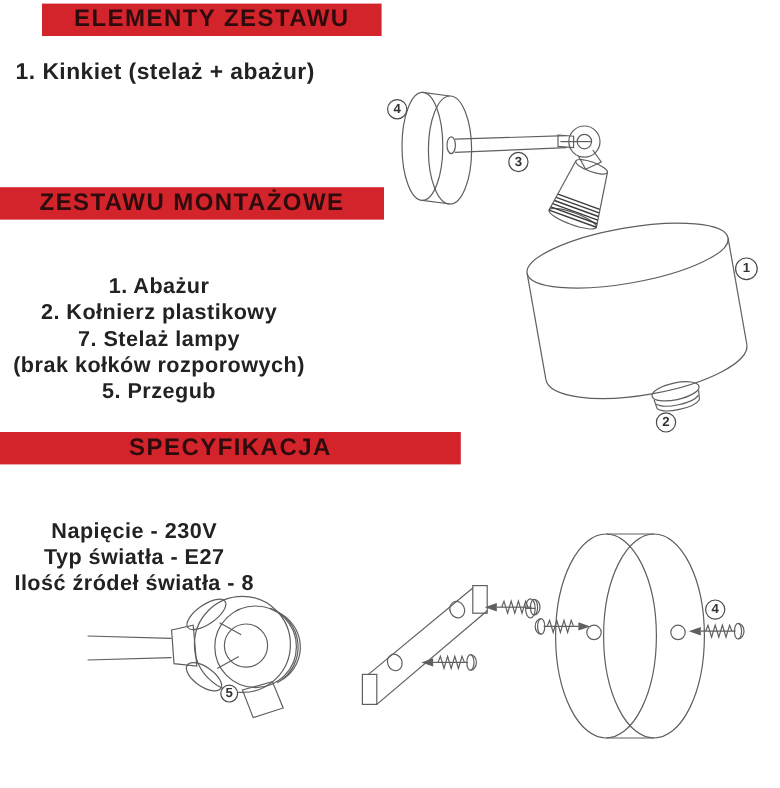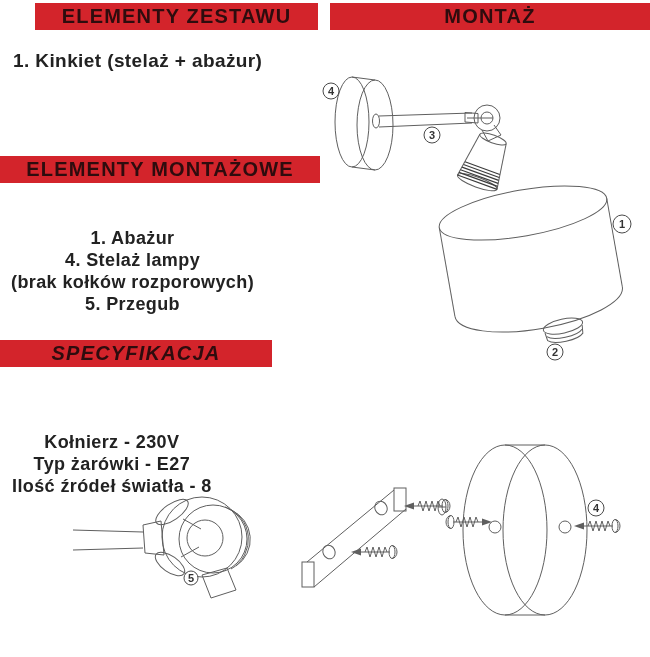--- a/index.html
+++ b/index.html
@@ -9,21 +9,21 @@
     border-right:1px solid #c4b5fd;
   }
   .banner{
     position:absolute;height:27px;line-height:27px;text-align:center;
     background:var(--banner-bg,#d3242b);color:var(--banner-text,#2e0c0e);
     font-size:20px;font-weight:bold;letter-spacing:1.2px;
   }
   #banner-kit{left:35px;top:3px;width:283px;}
   #banner-montaz{left:330px;top:3px;width:320px;}
   #banner-mounting{left:0;top:156px;width:320px;}
-  #banner-spec{left:0;top:340px;width:272px;font-style:italic;}
+  #banner-spec{left:0;top:360px;width:384px;}
   .txt{
     position:absolute;color:var(--body-text,#222);font-weight:bold;
     font-size:18px;letter-spacing:.4px;white-space:nowrap;text-align:center;
   }
   #kit-line{left:13px;top:50px;font-size:19px;}
   .list{position:absolute;margin-top:31px;}
   .list .line{height:22px;line-height:22px;}
   #mounting-list{left:11px;top:196px;}
   #spec-list{left:12px;top:400px;}
   .diagram{position:absolute;}
@@ -37,36 +37,36 @@
     fill:#333;stroke:none;font-family:"Liberation Sans",sans-serif;
     font-size:11px;font-weight:bold;text-anchor:middle;dominant-baseline:central;
   }
 </style>
 </head>
 <body>
 
 <div class="canvas">
 
   <div class="banner" id="banner-kit">ELEMENTY ZESTAWU</div>
-  <div class="banner" id="banner-montaz">MONTAŻ</div>
-  <div class="banner" id="banner-mounting">ELEMENTY MONTAŻOWE</div>
+  <div class="banner" id="banner-mounting">ZESTAWU MONTAŻOWE</div>
   <div class="banner" id="banner-spec">SPECYFIKACJA</div>
 
   <div class="txt" id="kit-line">1. Kinkiet (stelaż + abażur)</div>
 
   <div class="list txt" id="mounting-list">
     <div class="line">1. Abażur</div>
-    <div class="line">4. Stelaż lampy</div>
+    <div class="line">2. Kołnierz plastikowy</div>
+    <div class="line">7. Stelaż lampy</div>
     <div class="line">(brak kołków rozporowych)</div>
     <div class="line">5. Przegub</div>
   </div>
 
   <div class="list txt" id="spec-list">
-    <div class="line">Kołnierz - 230V</div>
-    <div class="line">Typ żarówki - E27</div>
+    <div class="line">Napięcie - 230V</div>
+    <div class="line">Typ światła - E27</div>
     <div class="line">Ilość źródeł światła - 8</div>
   </div>
 
   <svg class="diagram" style="left:300px;top:55px;" width="350" height="330" viewBox="0 0 350 330">
 
     <g>
       <ellipse cx="52" cy="67" rx="17" ry="45"></ellipse>
       <ellipse cx="75" cy="70" rx="18" ry="45"></ellipse>
       <line x1="52" y1="22" x2="75" y2="25"></line>
       <line x1="52" y1="112" x2="75" y2="115"></line>

